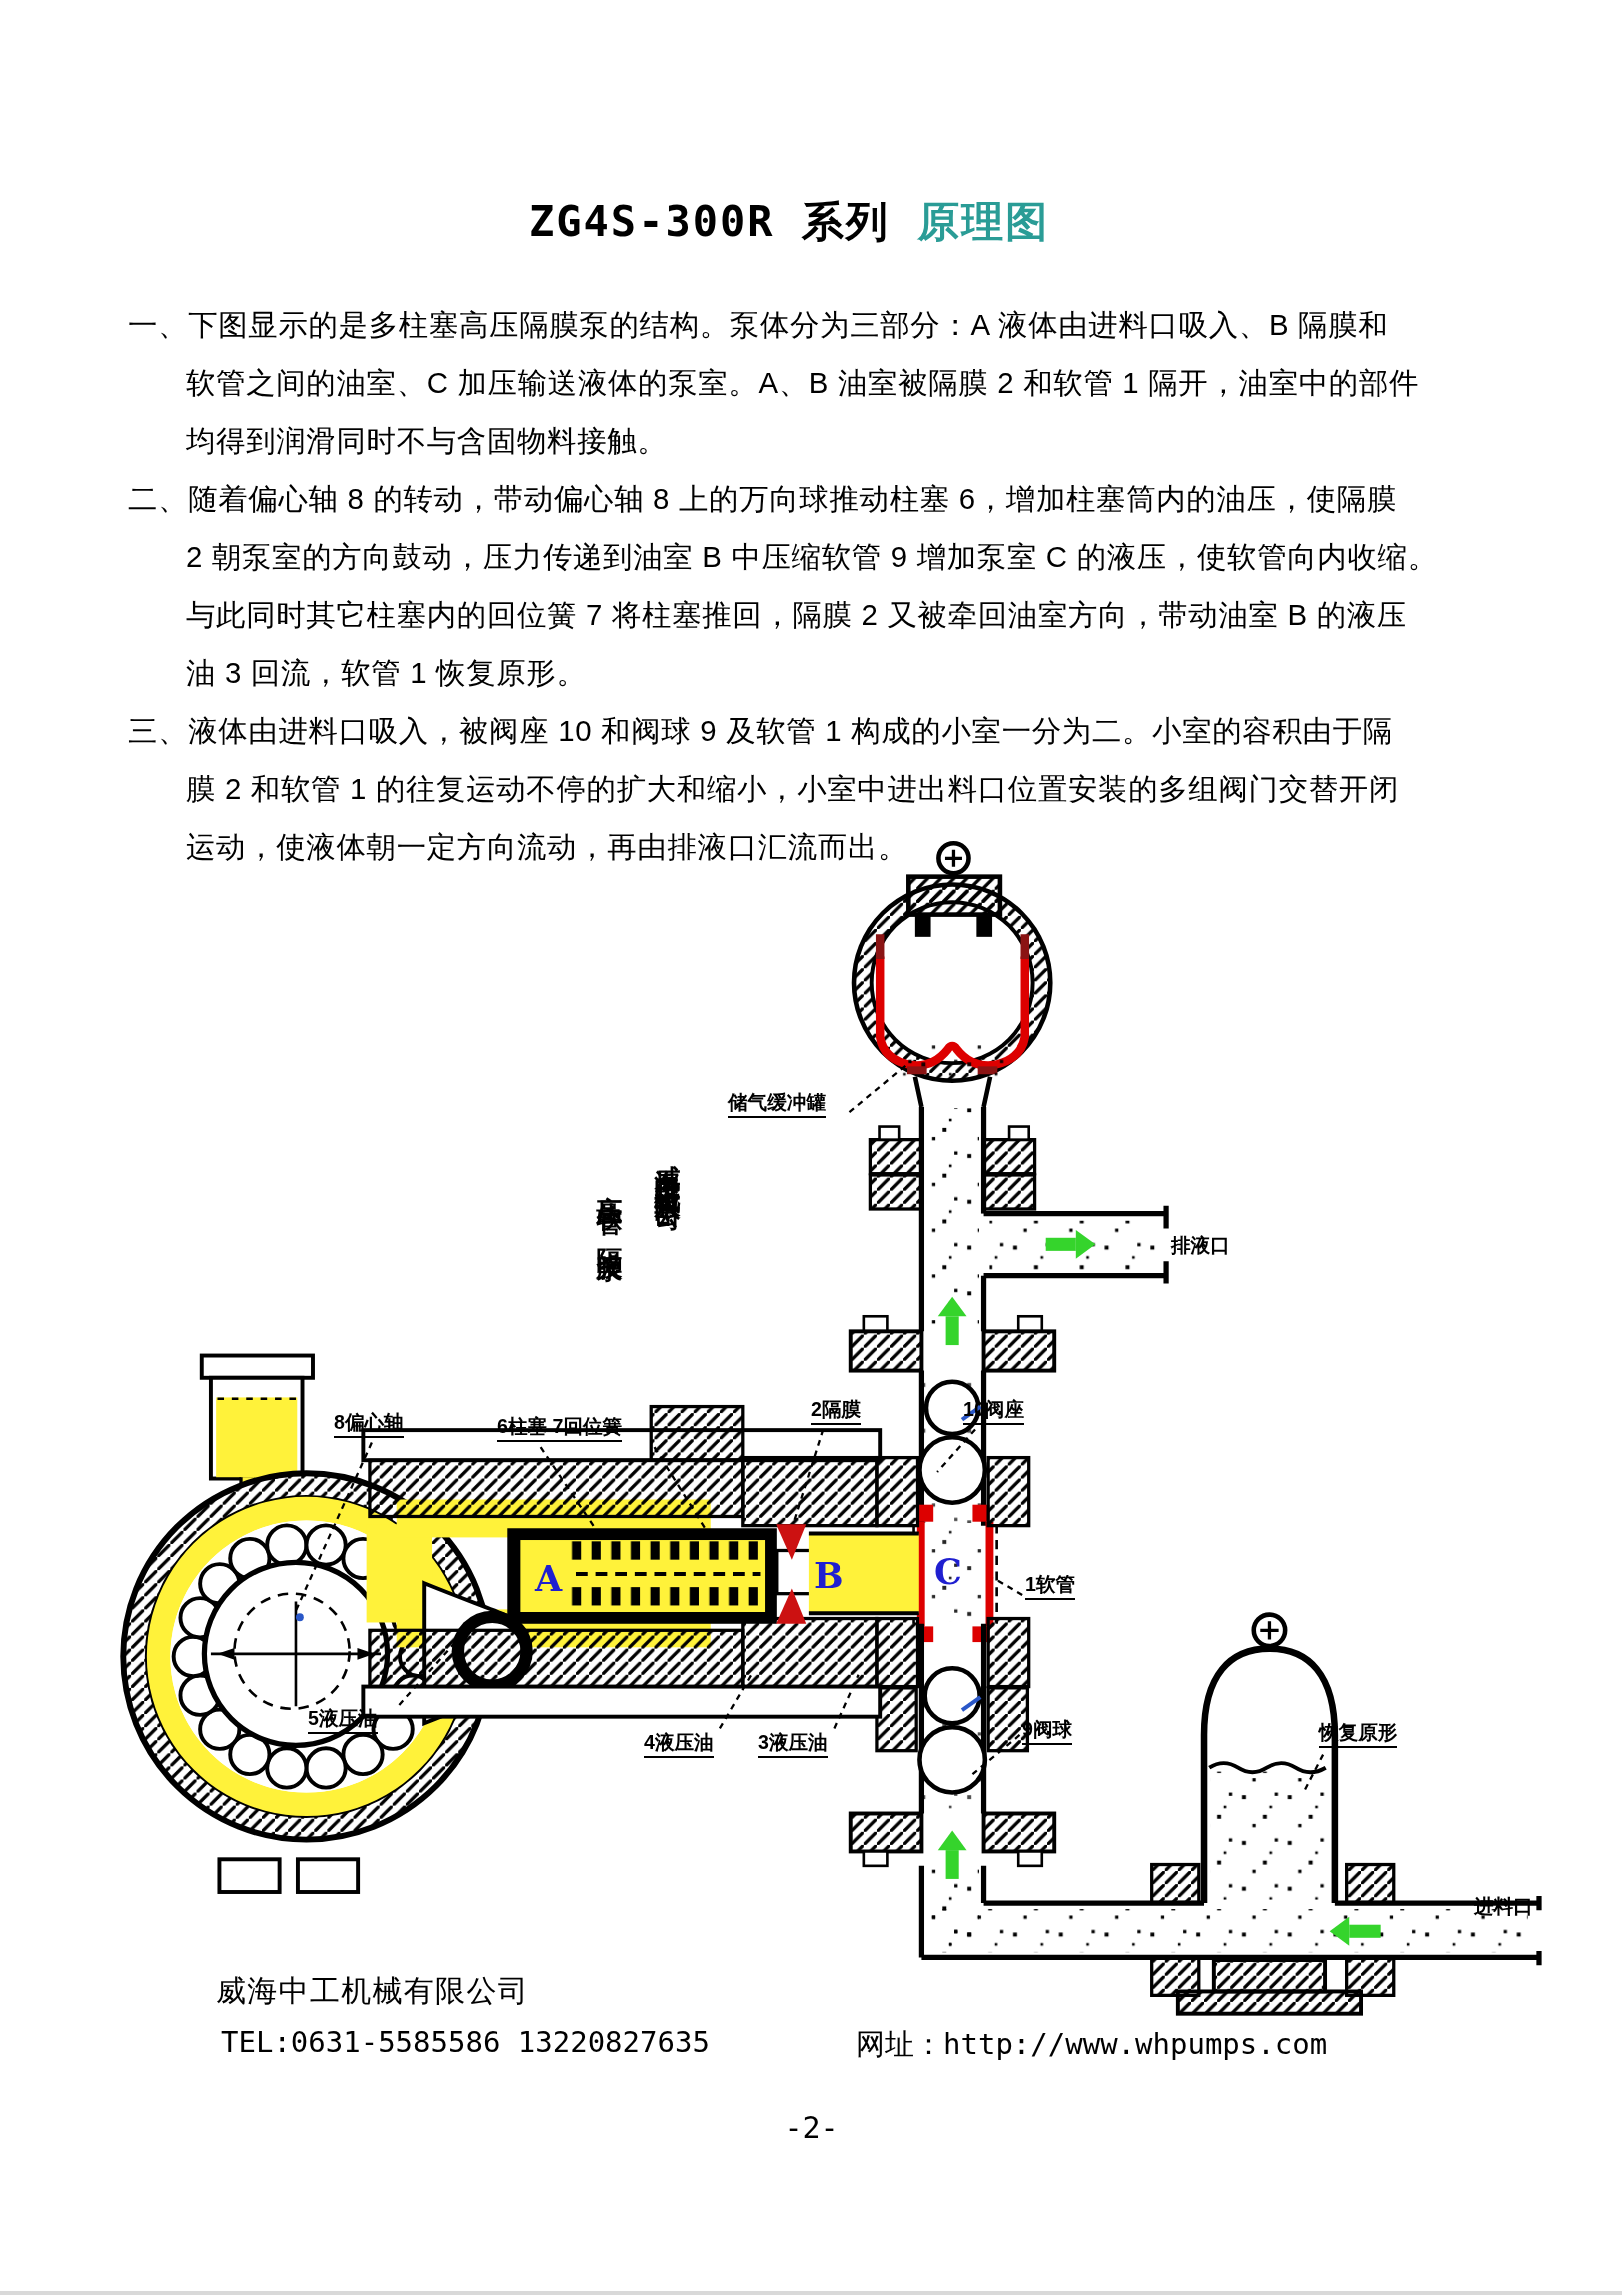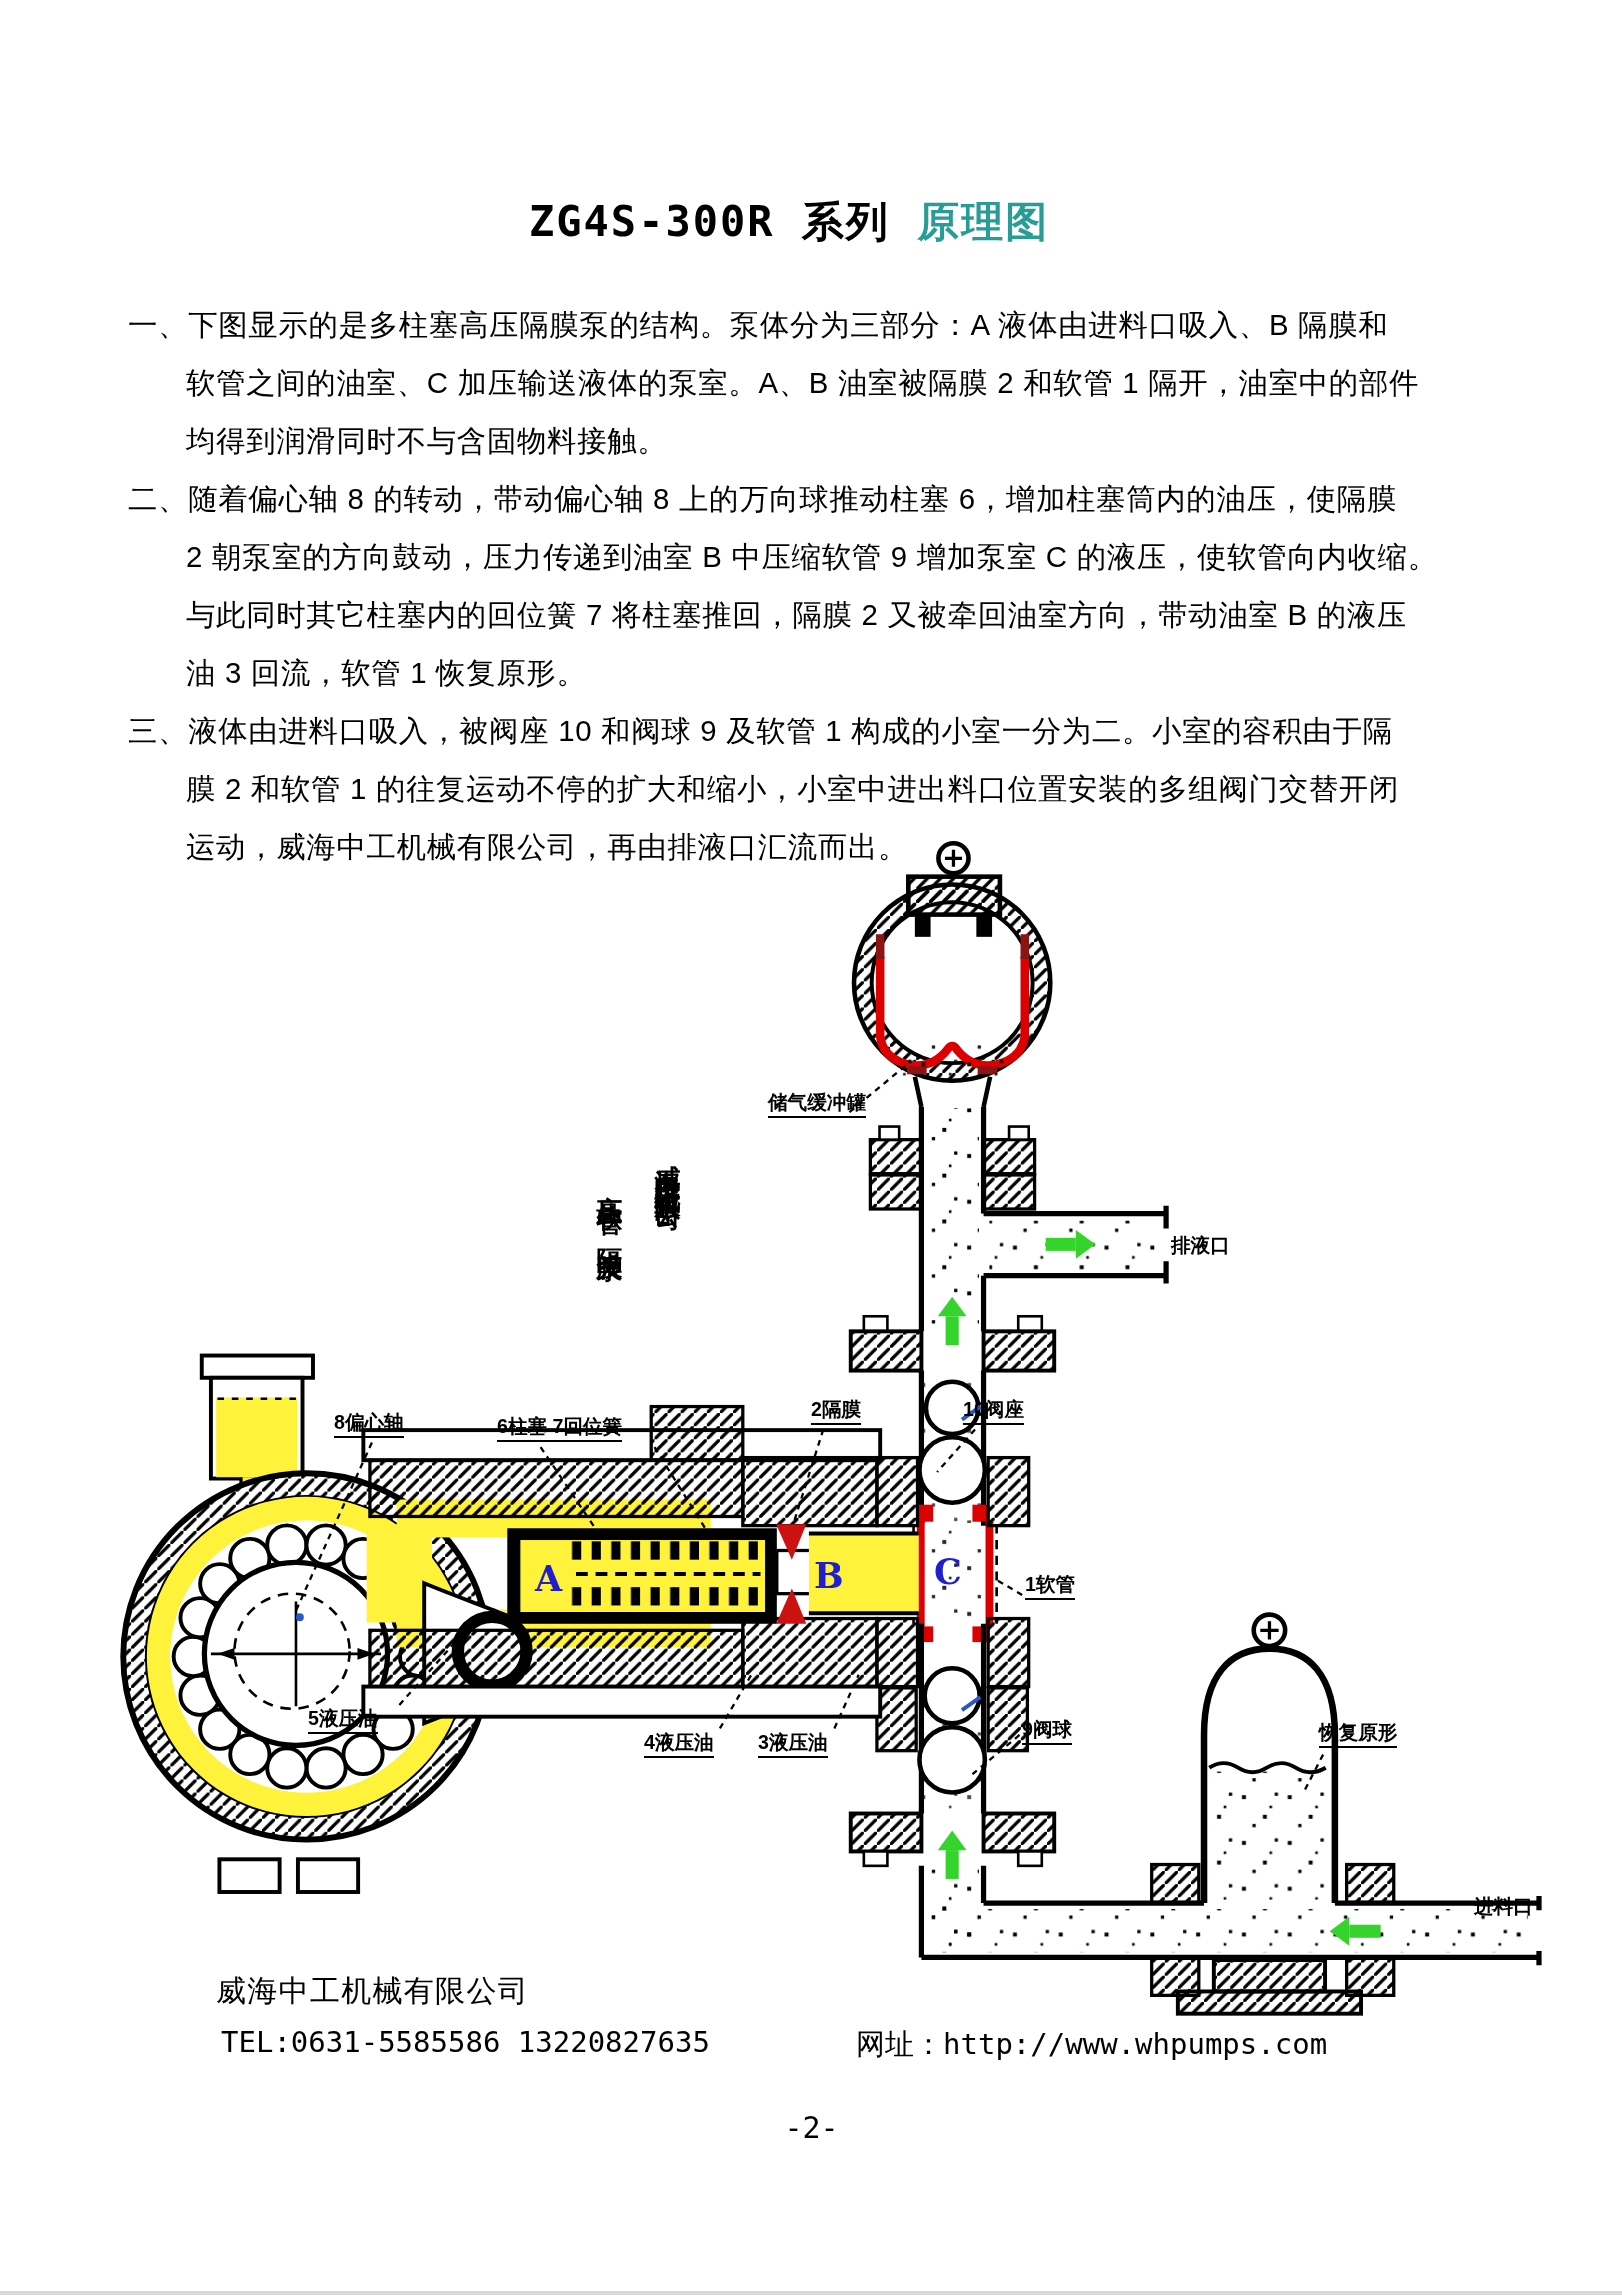--- a/index.html
+++ b/index.html
@@ -292,25 +292,25 @@
   <div id="body-lines">
       <div class="line">一、下图显示的是多柱塞高压隔膜泵的结构。泵体分为三部分：A 液体由进料口吸入、B 隔膜和</div>
       <div class="line cont">软管之间的油室、C 加压输送液体的泵室。A、B 油室被隔膜 2 和软管 1 隔开，油室中的部件</div>
       <div class="line cont">均得到润滑同时不与含固物料接触。</div>
       <div class="line">二、随着偏心轴 8 的转动，带动偏心轴 8 上的万向球推动柱塞 6，增加柱塞筒内的油压，使隔膜</div>
       <div class="line cont">2 朝泵室的方向鼓动，压力传递到油室 B 中压缩软管 9 增加泵室 C 的液压，使软管向内收缩。</div>
       <div class="line cont">与此同时其它柱塞内的回位簧 7 将柱塞推回，隔膜 2 又被牵回油室方向，带动油室 B 的液压</div>
       <div class="line cont">油 3 回流，软管 1 恢复原形。</div>
       <div class="line">三、液体由进料口吸入，被阀座 10 和阀球 9 及软管 1 构成的小室一分为二。小室的容积由于隔</div>
       <div class="line cont">膜 2 和软管 1 的往复运动不停的扩大和缩小，小室中进出料口位置安装的多组阀门交替开闭</div>
-      <div class="line cont">运动，威海中工机械有限公司，再由排液口汇流而出。</div>
+      <div class="line cont">运动，使液体朝一定方向流动，再由排液口汇流而出。</div>
     </div>
 
   <div id="diagram-labels">
-      <div class="dlabel u" style="left: 728px; top: 1091px; margin-left: 40px;">储气缓冲罐</div>
+      <div class="dlabel u" style="left: 728px; top: 1091px;">储气缓冲罐</div>
       <div class="dlabel" style="left: 1171px; top: 1234px;">排液口</div>
       <div class="dlabel vert" style="left: 652px; top: 1144px;">威海中工机械有限公司</div>
       <div class="dlabel vert" style="left: 594px; top: 1175px;">高压软管-隔膜泵</div>
       <div class="dlabel u" style="left: 334px; top: 1411px;">8偏心轴</div>
       <div class="dlabel u" style="left: 497px; top: 1415px;">6柱塞 7回位簧</div>
       <div class="dlabel u" style="left: 811px; top: 1398px;">2隔膜</div>
       <div class="dlabel u" style="left: 963px; top: 1398px;">10阀座</div>
       <div class="dlabel u" style="left: 1025px; top: 1573px;">1软管</div>
       <div class="dlabel u" style="left: 308px; top: 1707px;">5液压油</div>
       <div class="dlabel u" style="left: 644px; top: 1731px;">4液压油</div>

